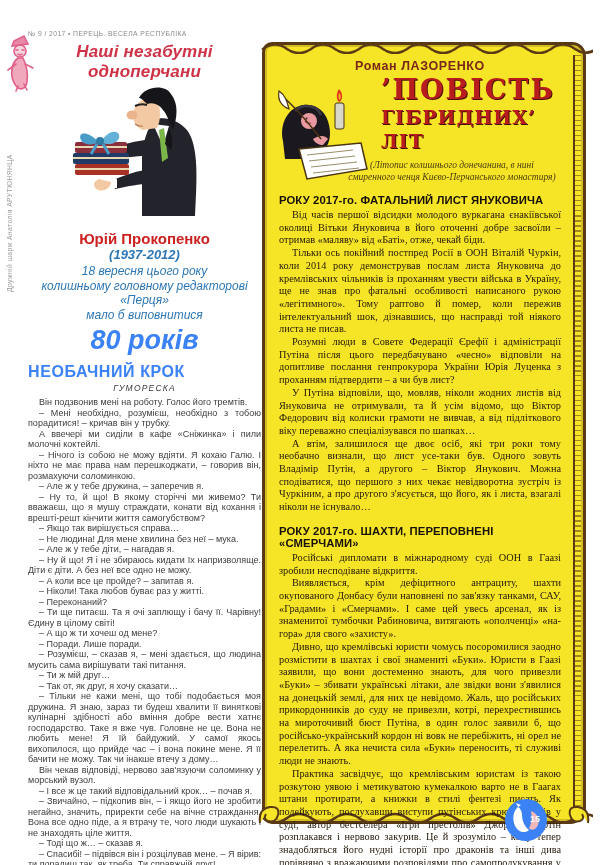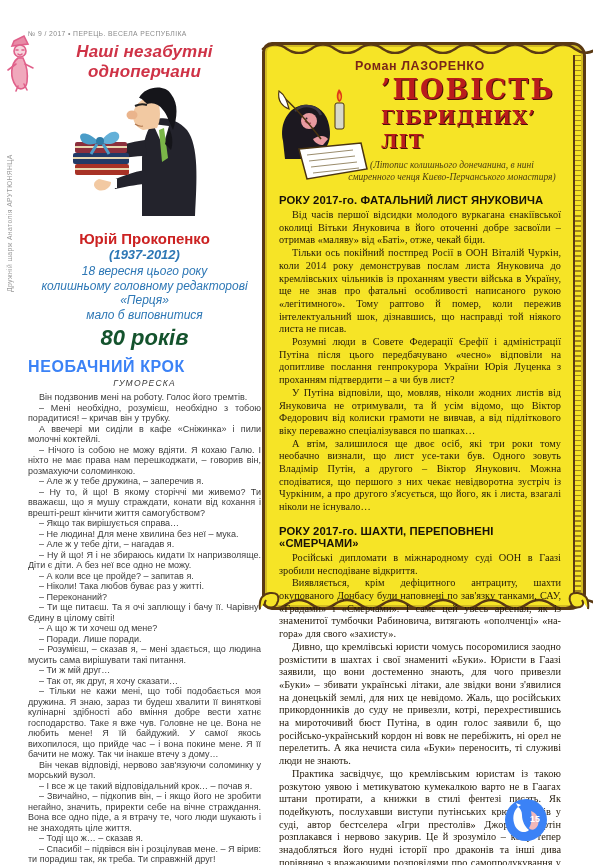--- a/index.html
+++ b/index.html
@@ -12,28 +12,28 @@
   .side-credit { position:absolute; left:6px; top:292px; transform-origin:0 0; transform:rotate(-90deg);
                  font-size:6.8px; color:#9a9a9a; white-space:nowrap; letter-spacing:.4px; }
 
   
   .left-col { position:absolute; left:28px; top:42px; width:233px; }
   .rubric { text-align:center; color:#cf3347; font-style:italic; font-weight:bold; font-size:17px; letter-spacing:.2px; }
   .caric { display:block; margin:2px auto 0 auto; }
   .person-name { text-align:center; color:#cc2222; font-weight:bold; font-size:15px; margin-top:14px; }
   .person-years { text-align:center; color:#2d77b5; font-style:italic; font-weight:bold; font-size:13px; }
   .tribute { text-align:center; color:#2d77b5; font-style:italic; font-size:12px; line-height:14.5px; margin-top:2px; }
-  .anniv { text-align:center; color:#14532d; font-style:italic; font-weight:bold; font-size:22px; margin-top:3px; }
+  .anniv { text-align:center; color:#3b82f6; font-style:italic; font-weight:bold; font-size:27px; margin-top:3px; }
   .story-title { text-align:left; color:#3b82f6; font-weight:bold; font-size:16px; letter-spacing:.6px; margin-top:7px; }
   .genre { text-align:center; color:#3a3a3a; font-style:italic; font-size:8.5px; letter-spacing:1.2px; margin-top:2px; }
   .story-body { margin-top:4px; font-size:9px; line-height:10.5px; color:#3c3c3c; text-align:justify; }
   .story-body p { text-indent:11px; margin:0; }
 
   
-  .scroll { position:absolute; left:262px; top:42px; width:324px; height:568px;
+  .scroll { position:absolute; left:262px; top:42px; width:324px; height:782px;
             background:#f6e426; border:3px solid #5a3a14;
             border-radius:10px 14px 16px 10px;
             box-shadow: inset 0 0 0 2px rgba(122,82,30,.28); }
   .scroll-top-wave, .scroll-bottom-wave { position:absolute; left:-4px; pointer-events:none; }
   .scroll-top-wave { top:-7px; }
   .scroll-bottom-wave { bottom:-7px; }
   .roll-edge { position:absolute; right:2px; top:10px; bottom:10px; width:8px;
                border-left:2px solid #5a3a14;
                background:repeating-linear-gradient(180deg, rgba(90,58,20,.55) 0 1.5px, transparent 1.5px 5px); }
   .curl { position:absolute; }

